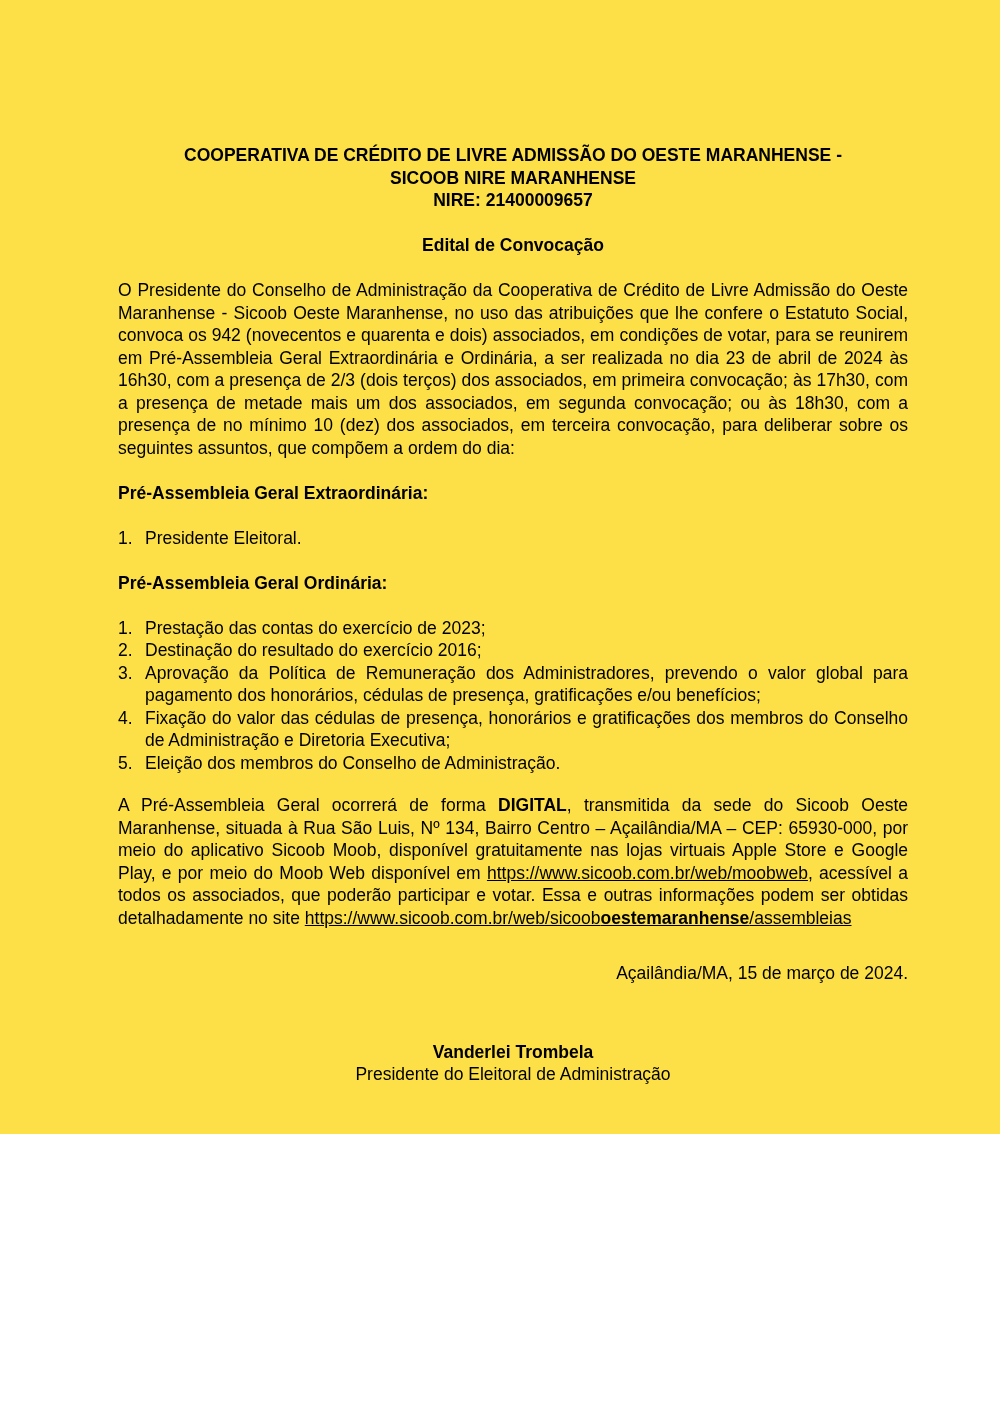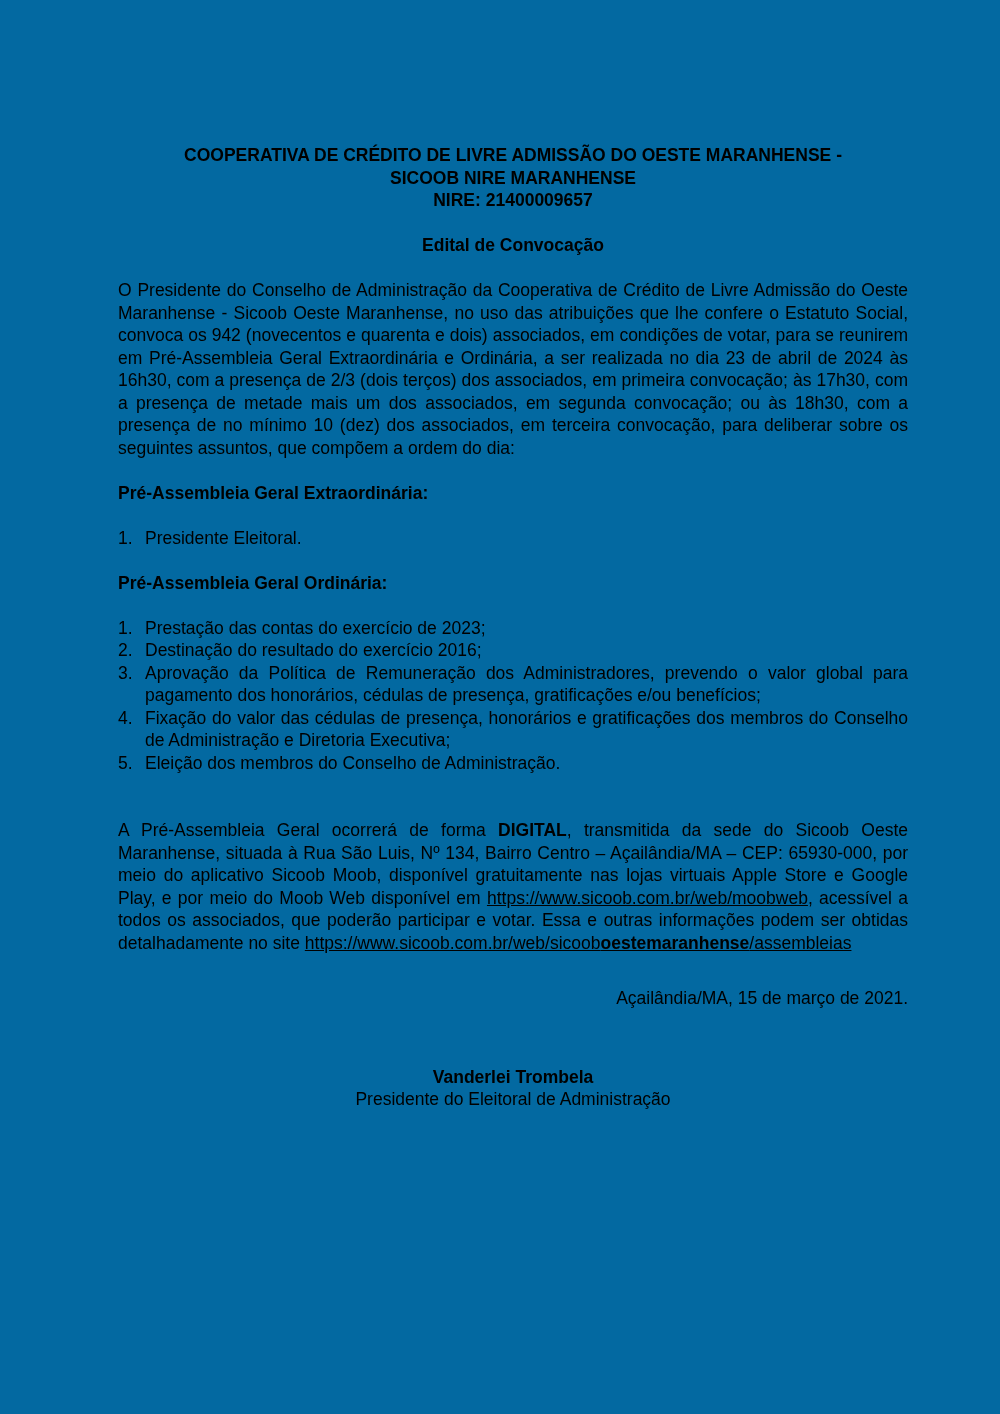--- a/index.html
+++ b/index.html
@@ -7,31 +7,31 @@
   body {
     width: 1000px;
     height: 1414px;
     font-family: "Liberation Sans", "DejaVu Sans", sans-serif;
     font-size: 17.5px;
     color: #000000;
     overflow: hidden;
   }
   .page {
     width: 1000px;
-    height: 1414px;
+    height: 1134px;
     padding: 144px 92px 40px 118px;
-    background: #0369a1;
+    background: #fde047;
   }
   .line { line-height: 22.5px; }
   .center { text-align: center; }
   .right { text-align: right; }
   .bold { font-weight: bold; }
   .justify { text-align: justify; }
   .mt1 { margin-top: 22.5px; }
-  .mt2 { margin-top: 45px; }
+  .mt2 { margin-top: 20px; }
   .mt-date { margin-top: 33px; }
   .mt-sign { margin-top: 56px; }
   .list { list-style: none; }
   .list-item {
     display: grid;
     grid-template-columns: 27px 1fr;
     line-height: 22.5px;
   }
   .li-num { text-align: left; }
   .li-text { text-align: justify; }
@@ -86,20 +86,20 @@
         <span class="li-text">Fixação do valor das cédulas de presença, honorários e gratificações dos membros do Conselho de Administração e Diretoria Executiva;</span>
       </li>
     <li class="list-item">
         <span class="li-num">5.</span>
         <span class="li-text">Eleição dos membros do Conselho de Administração.</span>
       </li>
   </ol>
 
   <p class="justify mt2 line"><span>A Pré-Assembleia Geral ocorrerá de forma </span><span class="bold">DIGITAL</span><span>, transmitida da sede do Sicoob Oeste Maranhense, situada à Rua São Luis, Nº 134, Bairro Centro – Açailândia/MA – CEP: 65930-000, por meio do aplicativo Sicoob Moob, disponível gratuitamente nas lojas virtuais Apple Store e Google Play, e por meio do Moob Web disponível em </span><a class="link">https://www.sicoob.com.br/web/moobweb</a><span>, acessível a todos os associados, que poderão participar e votar. Essa e outras informações podem ser obtidas detalhadamente no site </span><a class="link"><span>https://www.sicoob.com.br/web/sicoob</span><span class="bold">oestemaranhense</span><span>/assembleias</span></a></p>
 
-  <p class="right mt-date line">Açailândia/MA, 15 de março de 2021.</p>
+  <p class="right mt-date line">Açailândia/MA, 15 de março de 2024.</p>
 
   <div class="center mt-sign">
     <div class="bold line">Vanderlei Trombela</div>
     <div class="line">Presidente do Eleitoral de Administração</div>
   </div>
 
 </div>
 
 </body></html>

